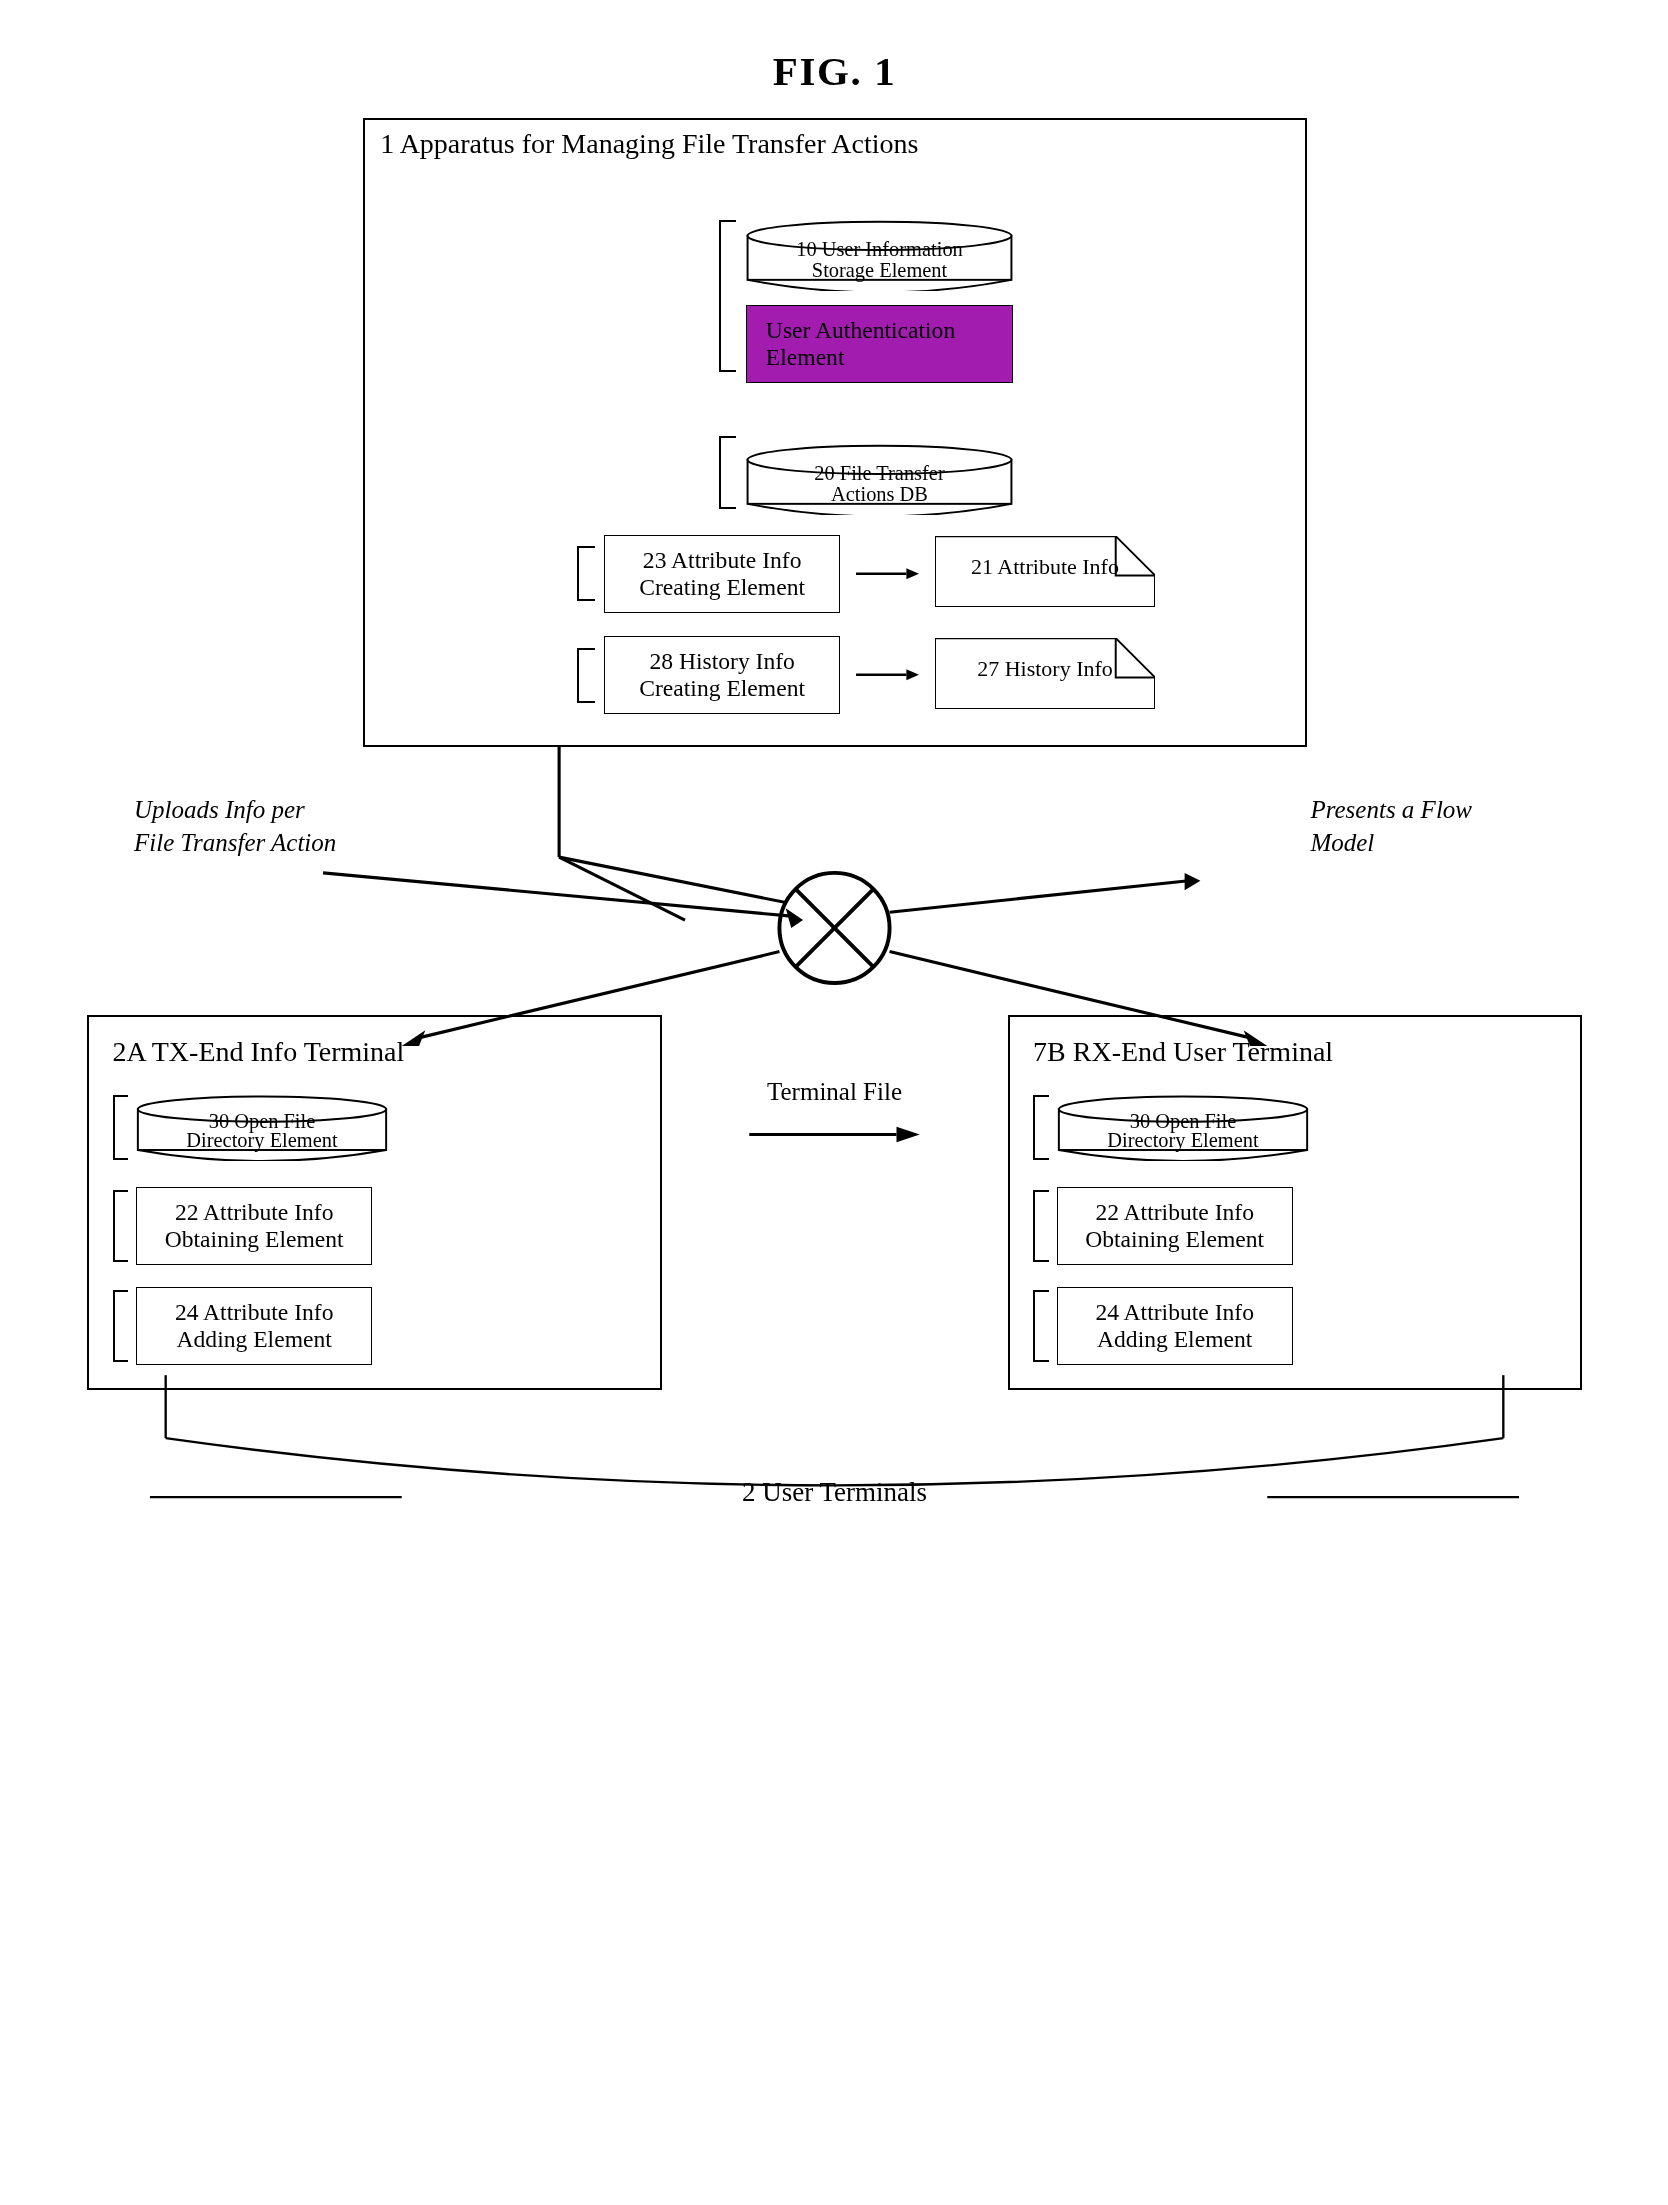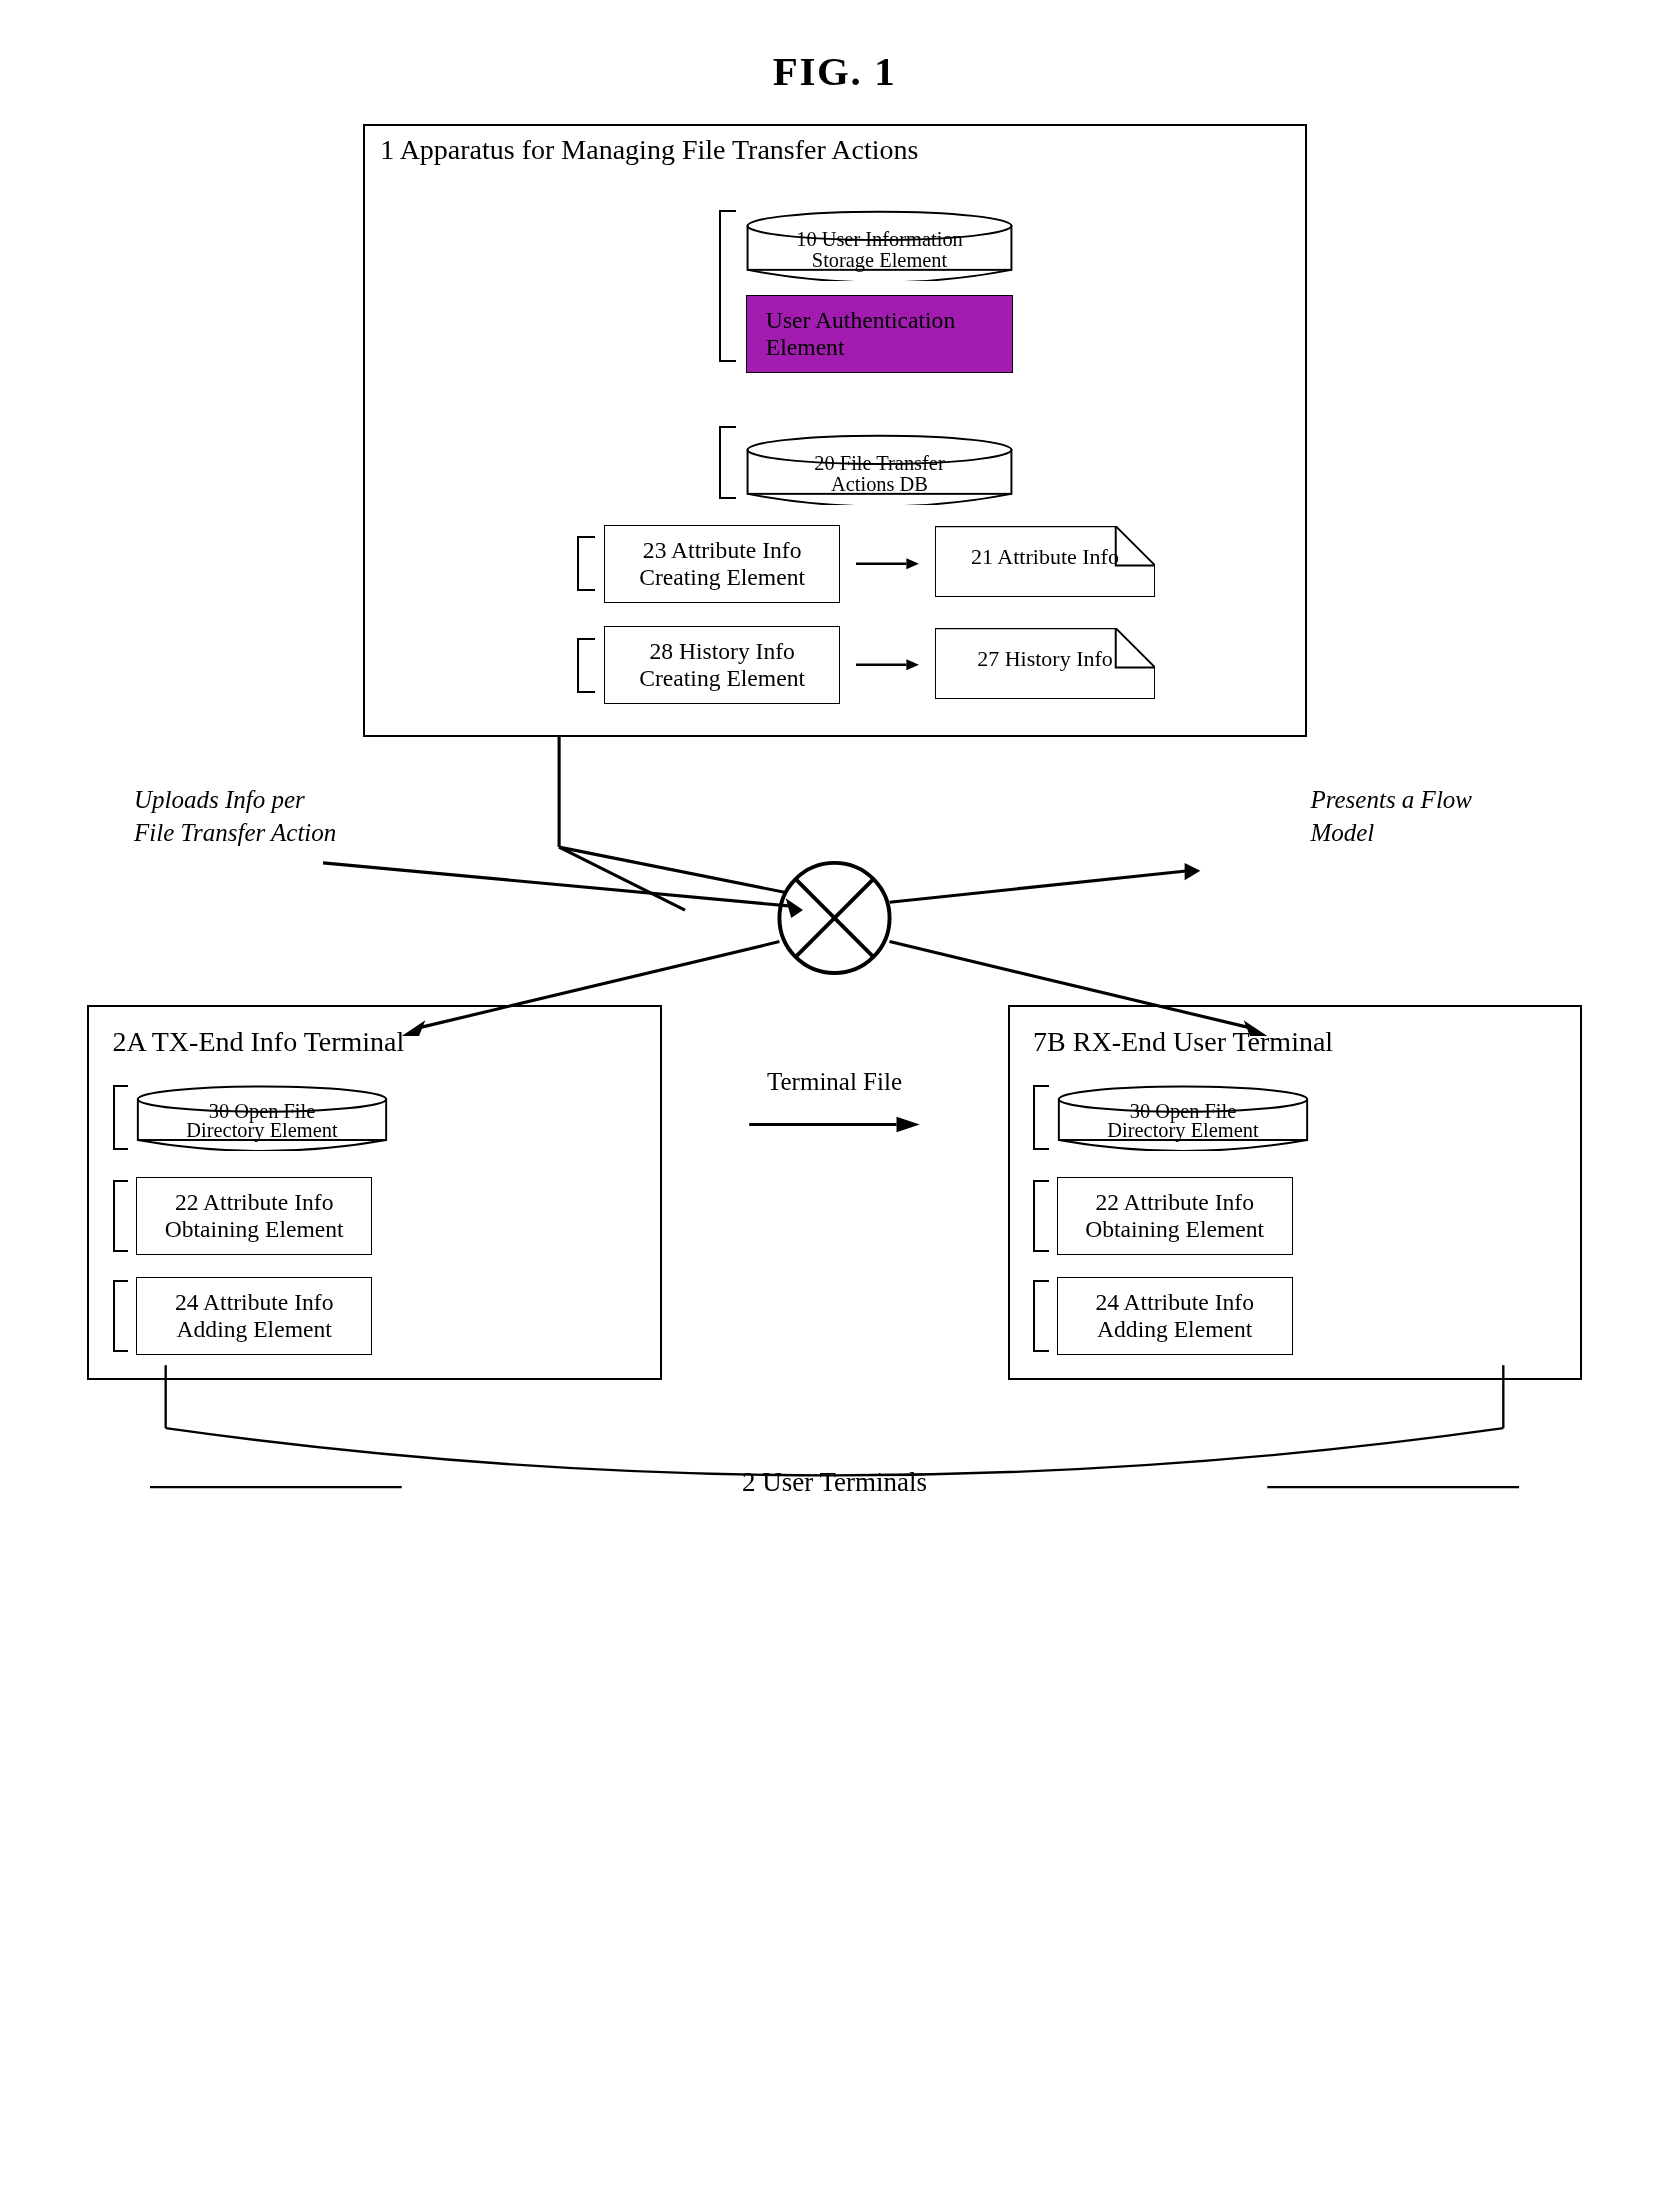--- a/index.html
+++ b/index.html
@@ -10,37 +10,37 @@
       min-height: 2205px;
       position: relative;
       overflow-x: hidden;
     }
 
     .page-title {
       text-align: center;
       font-size: 41px;
       font-weight: bold;
       padding-top: 47px;
-      padding-bottom: 29px;
+      padding-bottom: 23px;
       letter-spacing: 1.6px;
     }
 
     .diagram-container {
       position: relative;
       width: 1495px;
       margin: 0 auto;
     }
 
     
     .apparatus-box {
       border: 2.4px solid #000;
       position: relative;
       width: 944px;
       margin: 0 auto;
-      padding: 21px 31px 31px 31px;
+      padding: 37px 31px 31px 31px;
       min-height: 504px;
     }
 
     .apparatus-label {
       position: absolute;
       top: 7.9px;
       left: 15.7px;
       font-size: 28px;
       font-weight: normal;
     }

